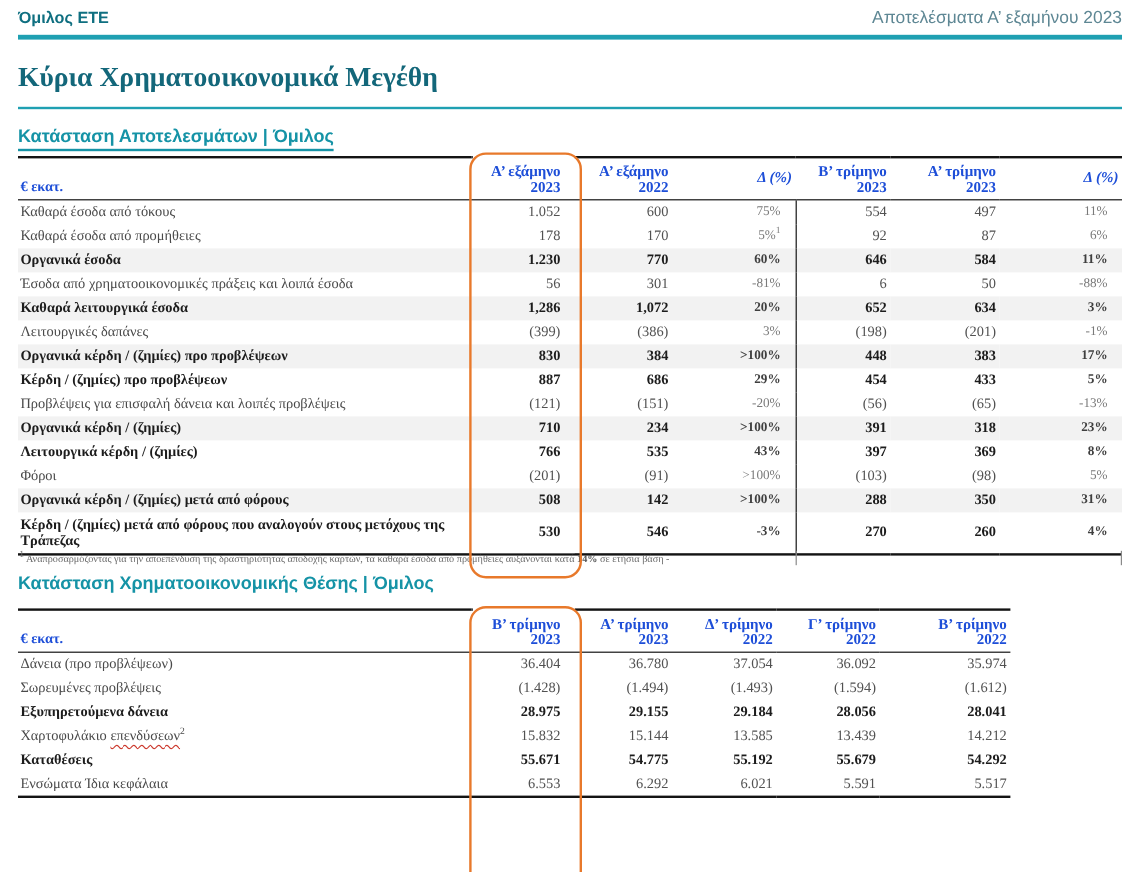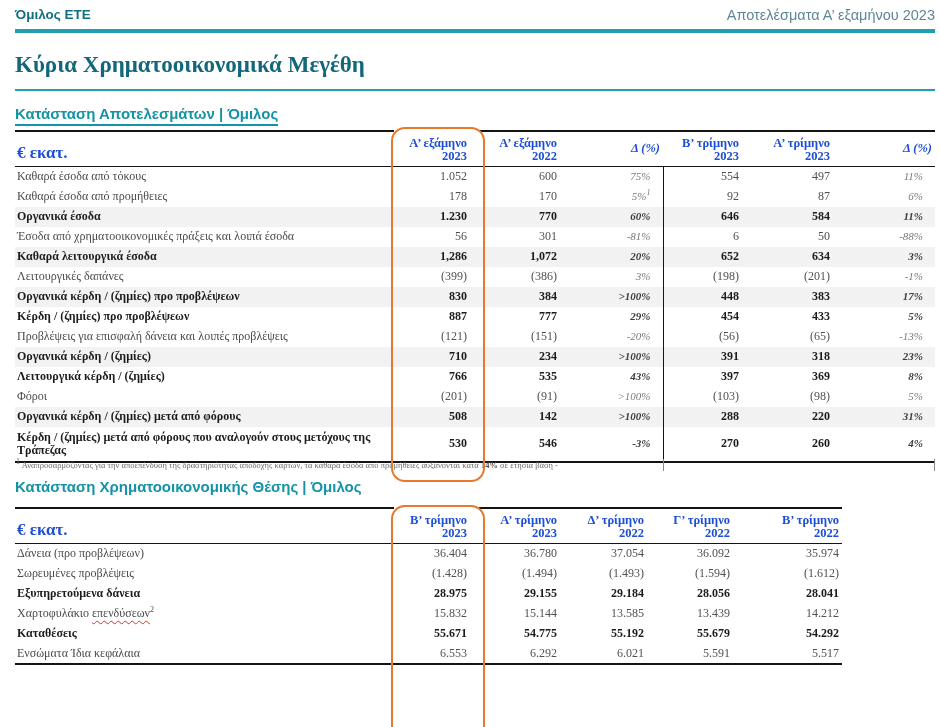--- a/index.html
+++ b/index.html
@@ -23,31 +23,31 @@
   
   .twrap{position:absolute;left:15px;}
   .t1wrap{top:130px;}
   .t2wrap{top:507px;}
   table.fin{border-collapse:collapse;table-layout:fixed;}
   table.t1{width:920px;}
   table.t2{width:827px;}
   table.fin th{border-top:2px solid #141414;border-bottom:1px solid #141414;
                vertical-align:bottom;text-align:right;font-size:12.5px;color:#1d4ed8;
                padding:2px 3px 3px 0;font-weight:bold;height:29px;}
-  table.fin th.unit{text-align:left;padding-left:2px;font-size:17px;vertical-align:bottom;margin-left:32px;}
+  table.fin th.unit{text-align:left;padding-left:2px;font-size:12px;vertical-align:bottom;margin-left:32px;}
   table.fin th .h1,table.fin th .h2{line-height:13px;}
   table.fin th .dh{font-style:italic;padding-bottom:7px;}
   table.fin td{font-size:12px;color:#515151;text-align:right;padding-right:3px;
                vertical-align:middle;line-height:13px;}
   table.fin td.label{text-align:left;padding-left:2px;padding-right:8px;color:#4a4a4a;}
   table.fin tr{height:20px;}
   table.fin tr.tall{height:35px;}
   table.fin tr.shaded{background:#F2F2F2;}
   table.fin tr.boldrow td{font-weight:bold;color:#1c1c1c;}
-  table.fin td.delta{font-style:italic;font-size:11px;color:#7a7a7a;padding-right:12px;}
+  table.fin td.delta{font-size:11px;color:#7a7a7a;padding-right:12px;}
   table.fin tr.boldrow td.delta{color:#3f3f3f;}
   table.fin td.div-l{border-left:1px solid #141414;}
   table.fin tbody tr:last-child td{border-bottom:2.5px solid #141414;}
   sup{font-size:8px;vertical-align:super;line-height:0;}
   .squiggle{text-decoration-line:underline;text-decoration-style:wavy;
             text-decoration-color:#cc3b2f;text-decoration-thickness:1px;text-underline-offset:3px;margin-top:24px;}
   
   .footnote{position:absolute;left:16px;top:460px;font-size:8.5px;color:#6b6b6b;width:640px;}
   .footnote b{color:#555;}
   
@@ -167,21 +167,21 @@
             <td class=""><span>830</span></td>
             <td class=""><span>384</span></td>
             <td class="delta"><span>&gt;100%</span></td>
             <td class="div-l"><span>448</span></td>
             <td class=""><span>383</span></td>
             <td class="delta"><span>17%</span></td>
           </tr>
           <tr class="boldrow">
             <td class="label"><span>Κέρδη / (ζημίες) προ προβλέψεων</span></td>
             <td class=""><span>887</span></td>
-            <td class=""><span>777</span></td>
+            <td class=""><span>686</span></td>
             <td class="delta"><span>29%</span></td>
             <td class="div-l"><span>454</span></td>
             <td class=""><span>433</span></td>
             <td class="delta"><span>5%</span></td>
           </tr>
           <tr class="">
             <td class="label"><span>Προβλέψεις για επισφαλή δάνεια και λοιπές προβλέψεις</span></td>
             <td class=""><span>(121)</span></td>
             <td class=""><span>(151)</span></td>
             <td class="delta"><span>-20%</span></td>
@@ -215,21 +215,21 @@
             <td class="div-l"><span>(103)</span></td>
             <td class=""><span>(98)</span></td>
             <td class="delta"><span>5%</span></td>
           </tr>
           <tr class="boldrow shaded">
             <td class="label"><span>Οργανικά κέρδη / (ζημίες) μετά από φόρους</span></td>
             <td class=""><span>508</span></td>
             <td class=""><span>142</span></td>
             <td class="delta"><span>&gt;100%</span></td>
             <td class="div-l"><span>288</span></td>
-            <td class=""><span>220</span></td>
+            <td class=""><span>350</span></td>
             <td class="delta"><span>31%</span></td>
           </tr>
           <tr class="boldrow tall">
             <td class="label"><span>Κέρδη / (ζημίες) μετά από φόρους που αναλογούν στους μετόχους της Τράπεζας</span></td>
             <td class=""><span>530</span></td>
             <td class=""><span>546</span></td>
             <td class="delta"><span>-3%</span></td>
             <td class="div-l"><span>270</span></td>
             <td class=""><span>260</span></td>
             <td class="delta"><span>4%</span></td>

